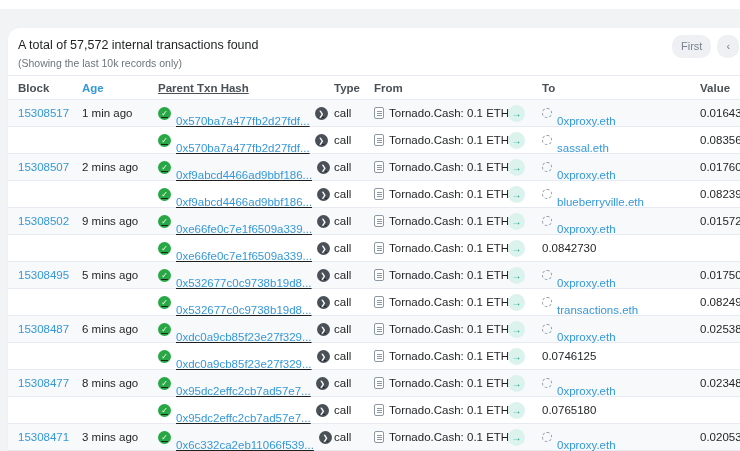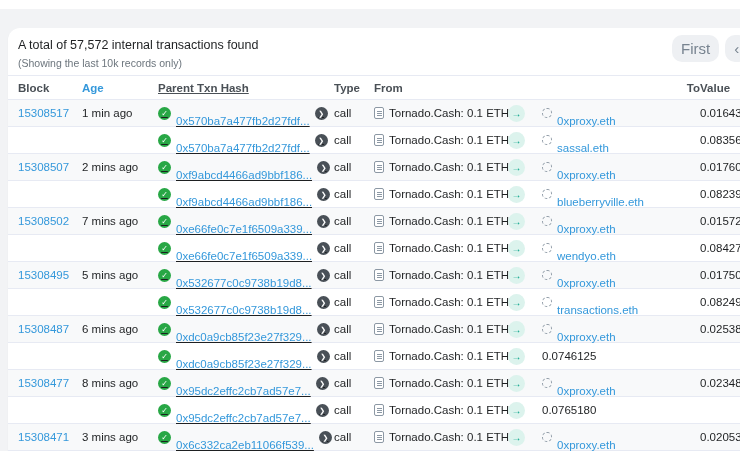--- a/index.html
+++ b/index.html
@@ -14,38 +14,38 @@
   .card {
     position:absolute; top:28px; left:8px; width:880px; height:600px;
     background:#ffffff; border-radius:12px; box-shadow:0 1px 2px rgba(0,0,0,.04);
   }
   .card-head { position:relative; padding:10px 10px 9px 10px; height:47px; }
   .summary-title { font-size:12.5px; color:#1e2022; line-height:1.25; }
   .summary-sub { font-size:10.5px; color:#6c757d; margin-top:3px; }
   .pagination { position:absolute; left:664px; top:7px; display:flex; gap:6px; }
   .pg-btn {
     border:none; background:#eef0f3; color:#77838f; font-family:inherit;
-    font-size:15px; line-height:1; padding:6px 9px; border-radius:10px; cursor:pointer;
+    font-size:11px; line-height:1; padding:6px 9px; border-radius:10px; cursor:pointer;
     white-space:nowrap;
   }
   
   .thead, .trow { display:flex; align-items:center; padding-left:10px; }
   .thead {
     height:25px; border-top:1px solid #e7eaf3; border-bottom:1px solid #e7eaf3;
     font-size:11.5px; font-weight:700; color:#4a5056;
   }
   .trow { height:27px; border-bottom:1px solid #e7eaf3; font-size:11.5px; }
   .trow:nth-child(odd) { background:#f8f9fa; }
   .c-block { width:64px; }
   .c-age   { width:76px; }
   .c-hash  { width:176px; display:flex; align-items:center; gap:5px;text-decoration:underline; }
   .c-type  { width:40px; }
   .c-from  { width:134px; display:flex; align-items:center; gap:5px; }
   .c-arrow { width:34px; display:flex; align-items:center; }
-  .c-to    { width:158px; display:flex; align-items:center; gap:5px;text-align:right; }
+  .c-to    { width:158px; display:flex; align-items:center; gap:5px; }
   .c-value { width:160px; }
   .thead .c-hash, .thead .c-from, .thead .c-to { display:block; }
   a.lnk { color:#3498db; text-decoration:none; cursor:pointer;margin-top:16px; }
   .hdr-age { color:#3498db; cursor:pointer; }
   .hash-lnk { white-space:nowrap; overflow:hidden; }
   
   .chk {
     width:13px; height:13px; border-radius:50%; background:#28a745; color:#fff;
     font-size:8px; line-height:13px; text-align:center; flex:0 0 13px;
   }
@@ -178,21 +178,21 @@
         </div>
     <div class="c-to">
       <span class="ens-icon"></span>
       <a class="lnk">blueberryville.eth</a>
     </div>
     <div class="c-value value-text">0.0823938</div>
   </div>
 
   <div class="trow">
     <div class="c-block"><a class="lnk">15308502</a></div>
-    <div class="c-age">7 mins ago</div>
+    <div class="c-age">9 mins ago</div>
     <div class="c-hash">
       <span class="chk">✓</span>
       <a class="lnk hash-lnk">0xe66fe0c7e1f6509a339...</a>
       <span class="chev">❯</span>
     </div>
     <div class="c-type type-text">call</div>
     <div class="c-from">
       <span class="doc-icon"></span>
       <span class="from-name">Tornado.Cash: 0.1 ETH</span>
     </div>
@@ -215,24 +215,20 @@
       <span class="chev">❯</span>
     </div>
     <div class="c-type type-text">call</div>
     <div class="c-from">
       <span class="doc-icon"></span>
       <span class="from-name">Tornado.Cash: 0.1 ETH</span>
     </div>
     <div class="c-arrow">
           <span class="dir-arrow">→</span>
         </div>
-    <div class="c-to">
-      <span class="ens-icon"></span>
-      <a class="lnk">wendyo.eth</a>
-    </div>
     <div class="c-value value-text">0.0842730</div>
   </div>
 
   <div class="trow">
     <div class="c-block"><a class="lnk">15308495</a></div>
     <div class="c-age">5 mins ago</div>
     <div class="c-hash">
       <span class="chk">✓</span>
       <a class="lnk hash-lnk">0x532677c0c9738b19d8...</a>
       <span class="chev">❯</span>

